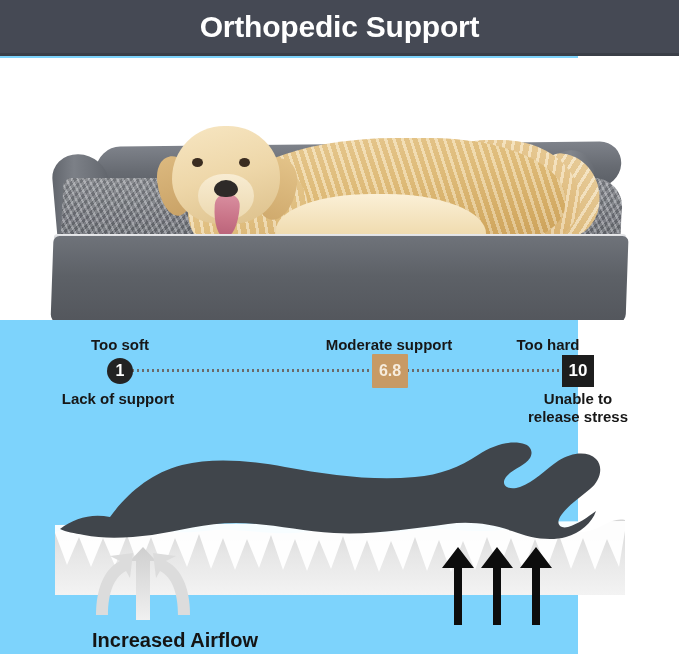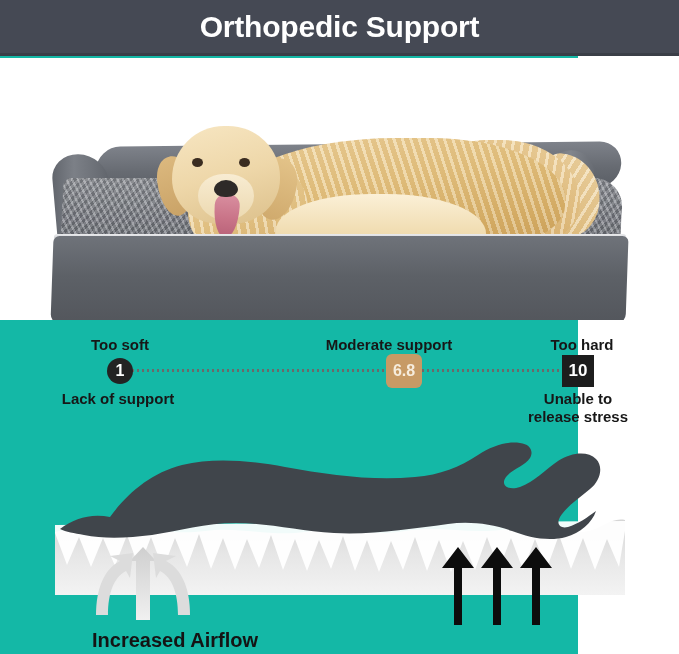--- a/index.html
+++ b/index.html
@@ -9,21 +9,21 @@
     height: 654px;
     background: #ffffff;
     font-family: "Liberation Sans", sans-serif;
     overflow: hidden;
   }
 
   #page {
     position: relative;
     width: 578px;
     height: 654px;
-    background: #14b8a6;
+    background: #7dd3fc;
     padding-left: 46px;
   }
 
   
   .header-bar {
     position: absolute;
     left: 0; top: 0;
     width: 679px;
     height: 53px;
     background: #454954;
@@ -281,24 +281,24 @@
     margin-left: -13px;
     border-radius: 50%;
     background: #232323;
     color: #ffffff;
     font-size: 16px;
     font-weight: bold;
     display: flex; align-items: center; justify-content: center;
   }
   .marker-tan {
     position: absolute;
-    left: 404px; top: 354px;
+    left: 390px; top: 354px;
     width: 36px; height: 34px;
     margin-left: -18px;
-    border-radius: 6px;
+    border-radius: 1px;
     background: #c79a65;
     color: #f6ecdd;
     font-size: 16px;
     font-weight: bold;
     display: flex; align-items: center; justify-content: center;
   }
   .marker-dark {
     position: absolute;
     left: 578px; top: 355px;
     width: 32px; height: 32px;
@@ -370,21 +370,21 @@
     <div class="bed-piping"></div>
     <div class="bed-base"></div>
   </div>
 
   <div class="scale"></div>
 
   <div class="scale-line"></div>
 
   <div class="scale-top-label" style="left:120px">Too soft</div>
   <div class="scale-top-label" style="left:389px">Moderate support</div>
-  <div class="scale-top-label" style="left:582px">Too hard</div>
+  <div class="scale-top-label" style="left:548px">Too hard</div>
 
   <div class="marker-circle">1</div>
   <div class="marker-tan">6.8</div>
   <div class="marker-dark">10</div>
 
   <div class="scale-bottom-label" style="left:118px">Lack of support</div>
   <div class="scale-bottom-label" style="left:578px">
     <span>Unable to</span><br>
     <span>release stress</span>
   </div>

